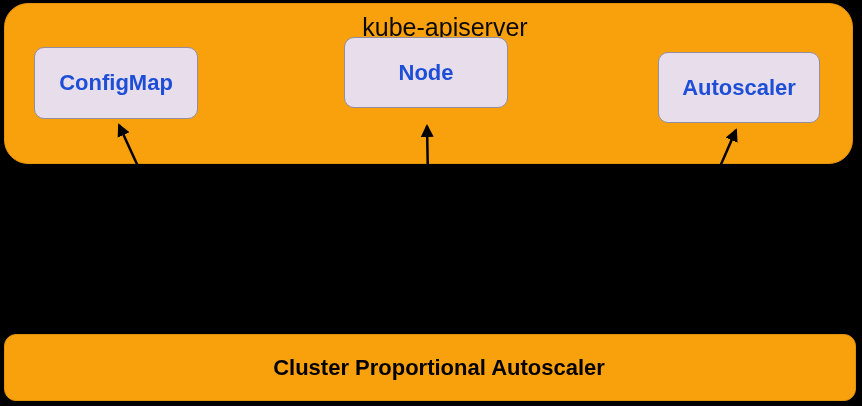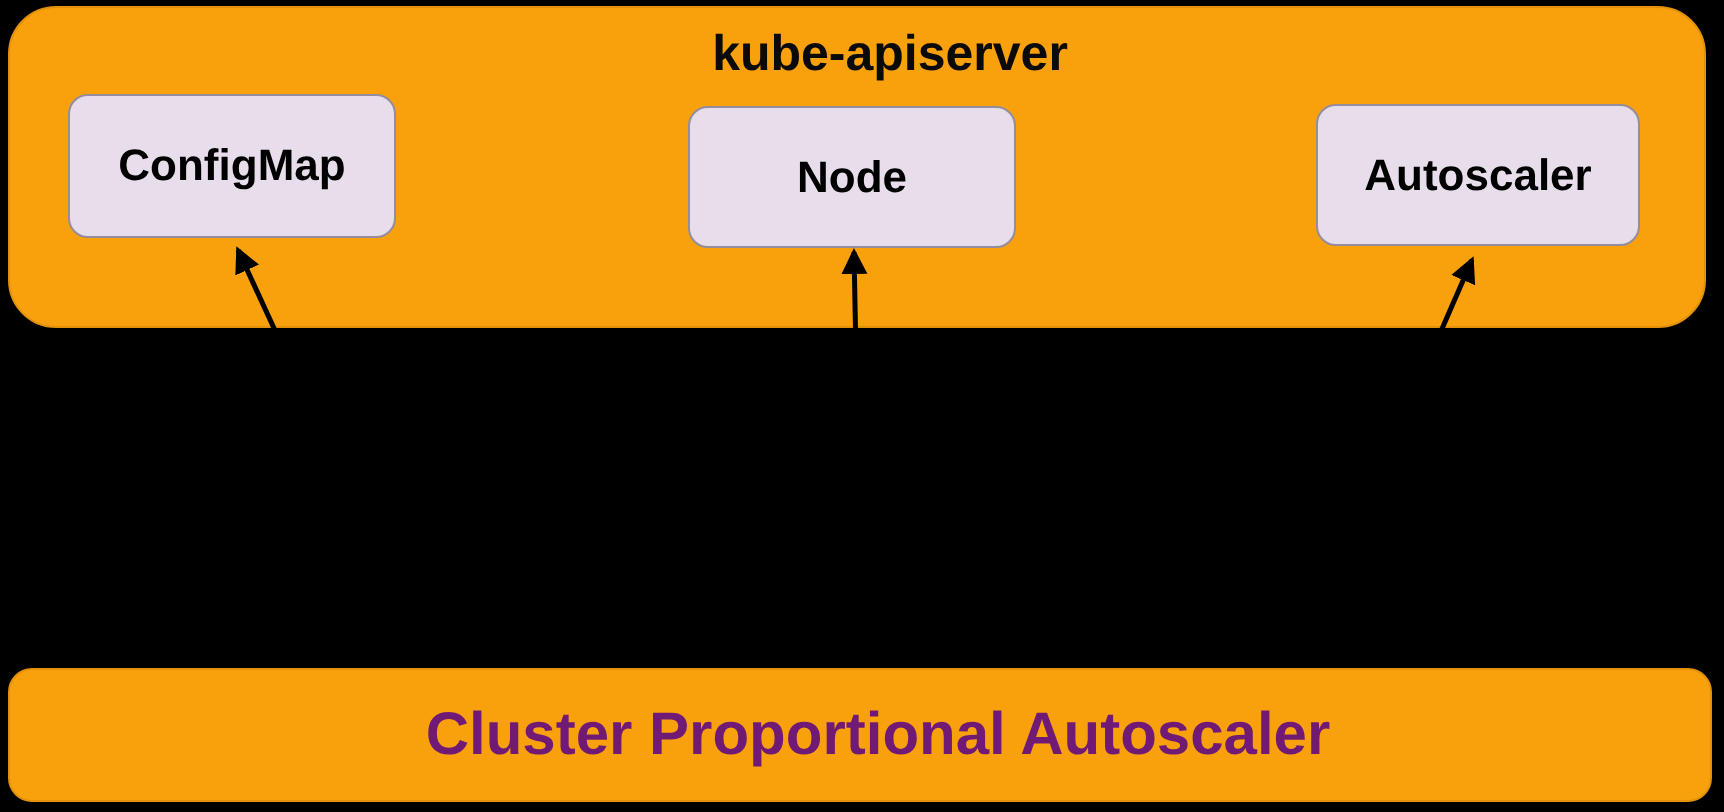--- a/index.html
+++ b/index.html
@@ -30,40 +30,40 @@
   }
   .apiserver-title {
     position: absolute;
     left: 0;
     top: 9px;
     width: 100%;
     padding-left: 33px;
     box-sizing: border-box;
     text-align: center;
     font-size: 25px;
-    font-weight: 700;
+    font-weight: 400;
     letter-spacing: 0px;
     color: #0a0a0a;
   }
   
   .resource {
     position: absolute;
     background: #E8DDEB;
     border: 1.5px solid #938D9E;
     border-radius: 10px;
     box-sizing: border-box;
     display: flex;
     align-items: center;
     justify-content: center;
     font-size: 22px;
     font-weight: 700;
-    color: #000000;
+    color: #1d4ed8;
   }
   .box-configmap  { left: 29px;  top: 43px; width: 164px; height: 72px; }
-  .box-node       { left: 339px; top: 49px; width: 164px; height: 71px; }
+  .box-node       { left: 339px; top: 33px; width: 164px; height: 71px; }
   .box-deployment { left: 653px; top: 48px; width: 162px; height: 71px; }
 
   
   .arrows-layer {
     position: absolute;
     left: 0;
     top: 0;
     width: 862px;
     height: 406px;
     pointer-events: none;
@@ -78,23 +78,23 @@
     height: 67px;
     background: #F9A10D;
     border: 1px solid #e2910a;
     border-radius: 12px;
     box-sizing: border-box;
     display: flex;
     align-items: center;
     justify-content: center;
   }
   .autoscaler-label {
-    font-size: 30px;
+    font-size: 22px;
     font-weight: 700;
-    color: #701a75;
+    color: #000000;
     padding-left: 18px;
   }
 </style>
 </head>
 <body>
 
 <div class="stage">
 
   <div class="apiserver">
     <div class="apiserver-title">kube-apiserver</div>

